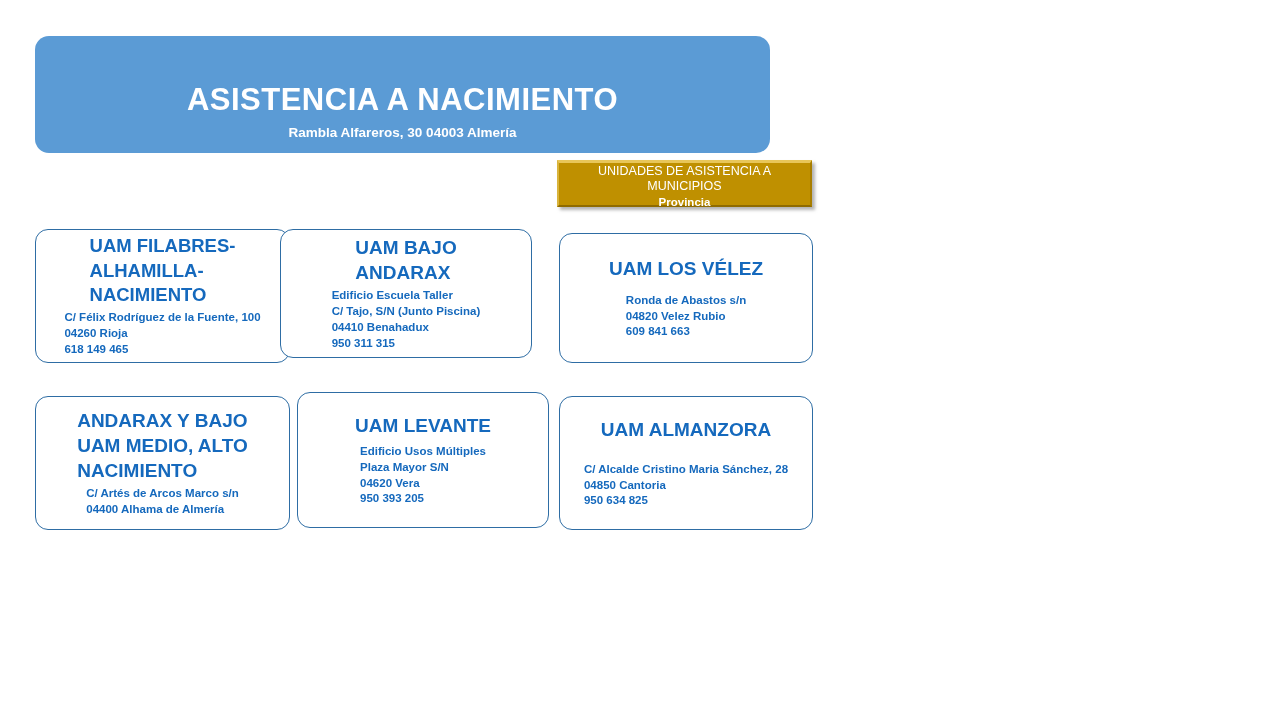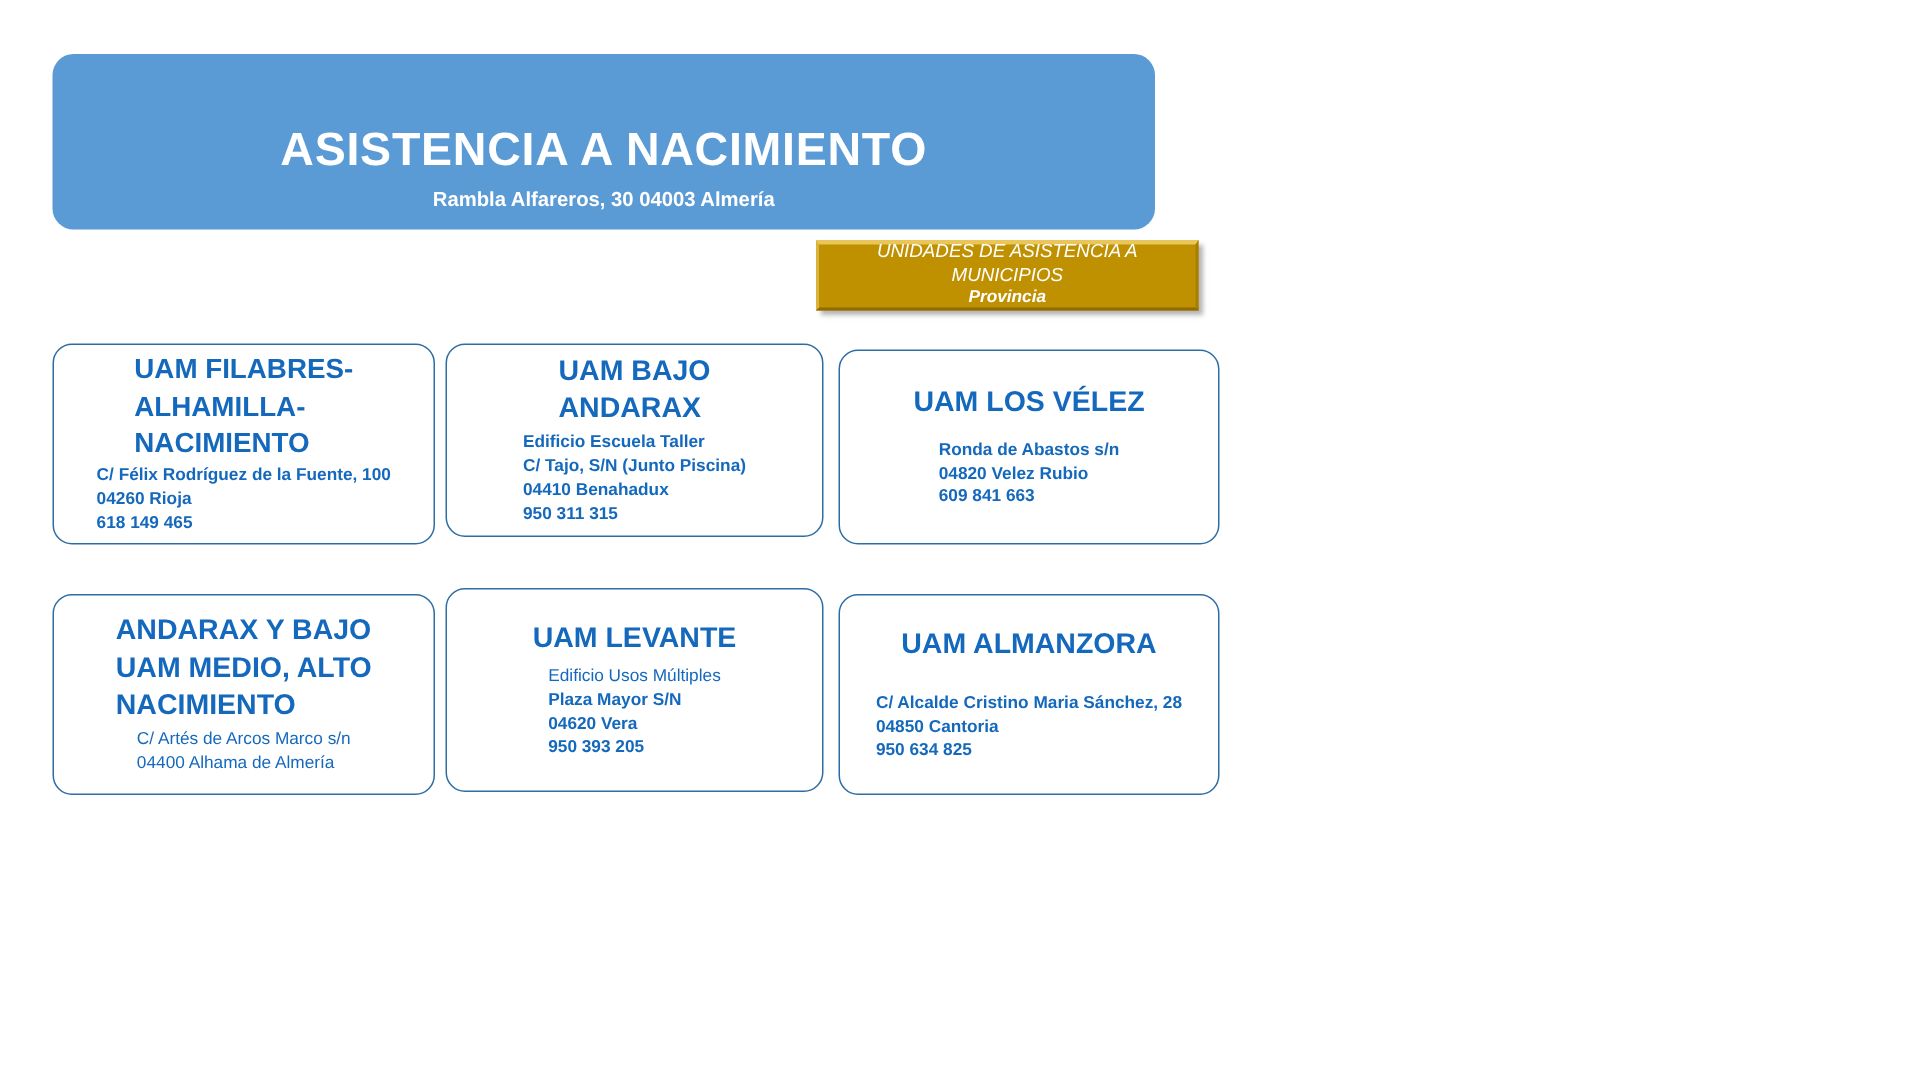--- a/index.html
+++ b/index.html
@@ -46,37 +46,35 @@
     font-size: 13.5px;
     font-weight: bold;
     line-height: 1.45;
     text-align: center;
     white-space: nowrap;
   }
 
   
   .gold-box {
     position: absolute;
-    left: 544px;
+    left: 557px;
     top: 160px;
     width: 255px;
     height: 47px;
     box-sizing: border-box;
     background: #BF9000;
     border-top: 3px solid #E8C659;
     border-left: 2px solid #D9B43C;
     border-right: 2px solid #A87E00;
     border-bottom: 2px solid #8F6B00;
     box-shadow: 3px 3px 3px rgba(120,120,120,0.55);
     display: flex;
     flex-direction: column;
     align-items: center;
-    justify-content: center;
     padding: 1px 6px 3px 6px;
-    font-style: italic;
   }
   .gold-main {
     color: #ffffff;
     font-size: 12.5px;
     font-weight: normal;
     line-height: 1.22;
     text-align: center;
   }
   .gold-sub {
     color: #ffffff;
@@ -110,36 +108,36 @@
   .card-lines {
     color: #1569BD;
     font-weight: bold;
     font-size: 11.5px;
     line-height: 1.38;
   }
   .card-lines div { white-space: nowrap; }
 
   
   #card-0 { left: 35px;  top: 229px; width: 255px; height: 134px; }
-  #card-1 { left: 297px; top: 229px; width: 252px; height: 129px; }
+  #card-1 { left: 280px; top: 229px; width: 252px; height: 129px; }
   #card-2 { left: 559px; top: 233px; width: 254px; height: 130px; }
   #card-3 { left: 35px;  top: 396px; width: 255px; height: 134px; }
   #card-4 { left: 297px; top: 392px; width: 252px; height: 136px; }
   #card-5 { left: 559px; top: 396px; width: 254px; height: 134px; }
 
   #card-0 .card-title { font-size: 18.5px; }
   #card-1 .card-title { font-size: 19px; }
   #card-2 .card-title { font-size: 19px; margin-bottom: 12px; }
   #card-3 .card-title { font-size: 19px; }
   #card-4 .card-title { font-size: 19px; margin-bottom: 6px; }
   #card-5 .card-title { font-size: 19px; margin-bottom: 20px; }
 
   #card-0 .card-lines { font-size: 11.5px; }
-  #card-3 .card-lines { font-weight: normal; font-size: 11.5px; }
-  #card-4 .card-lines div:first-child { font-weight: normal; }
+  #card-3 .card-lines { font-weight: bold; font-size: 11.5px; }
+  #card-4 .card-lines div:first-child { font-weight: bold; }
 </style>
 </head>
 <body>
 
 <div class="header-box">
   <div class="header-title">ASISTENCIA A NACIMIENTO</div>
   <div class="header-sub">
     <div>Rambla Alfareros, 30  04003 Almería</div>
   </div>
 </div>

